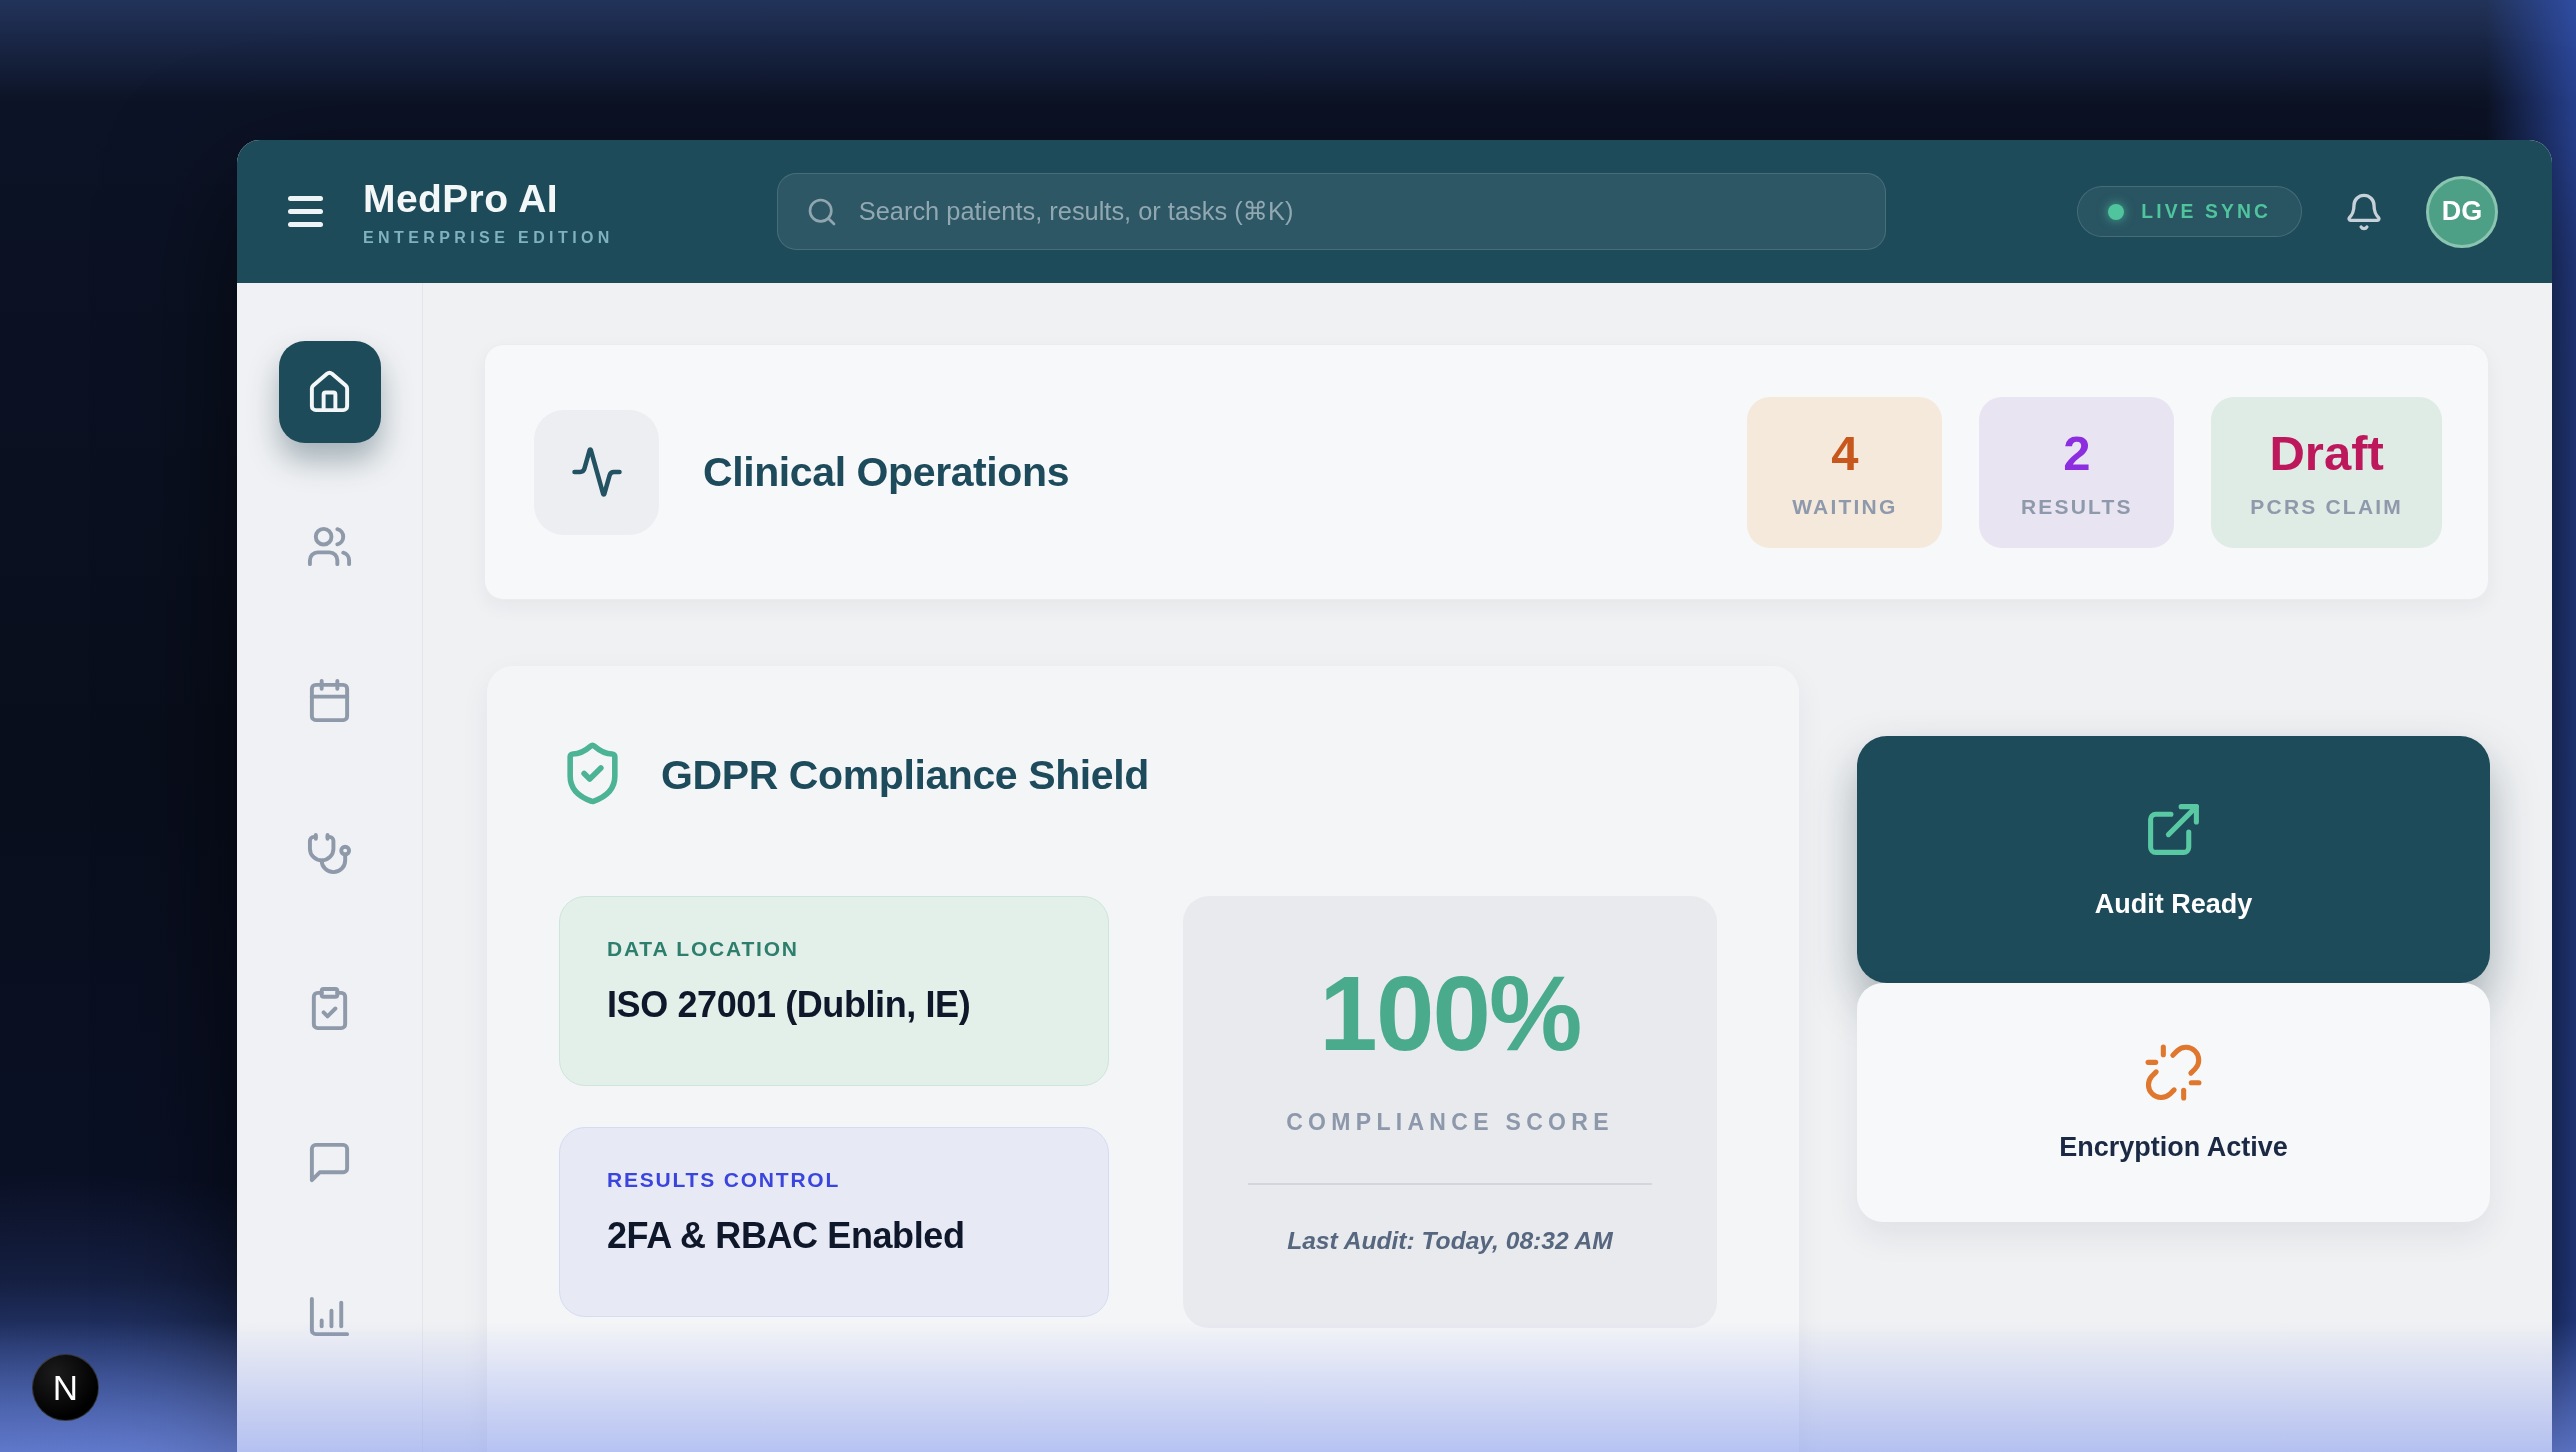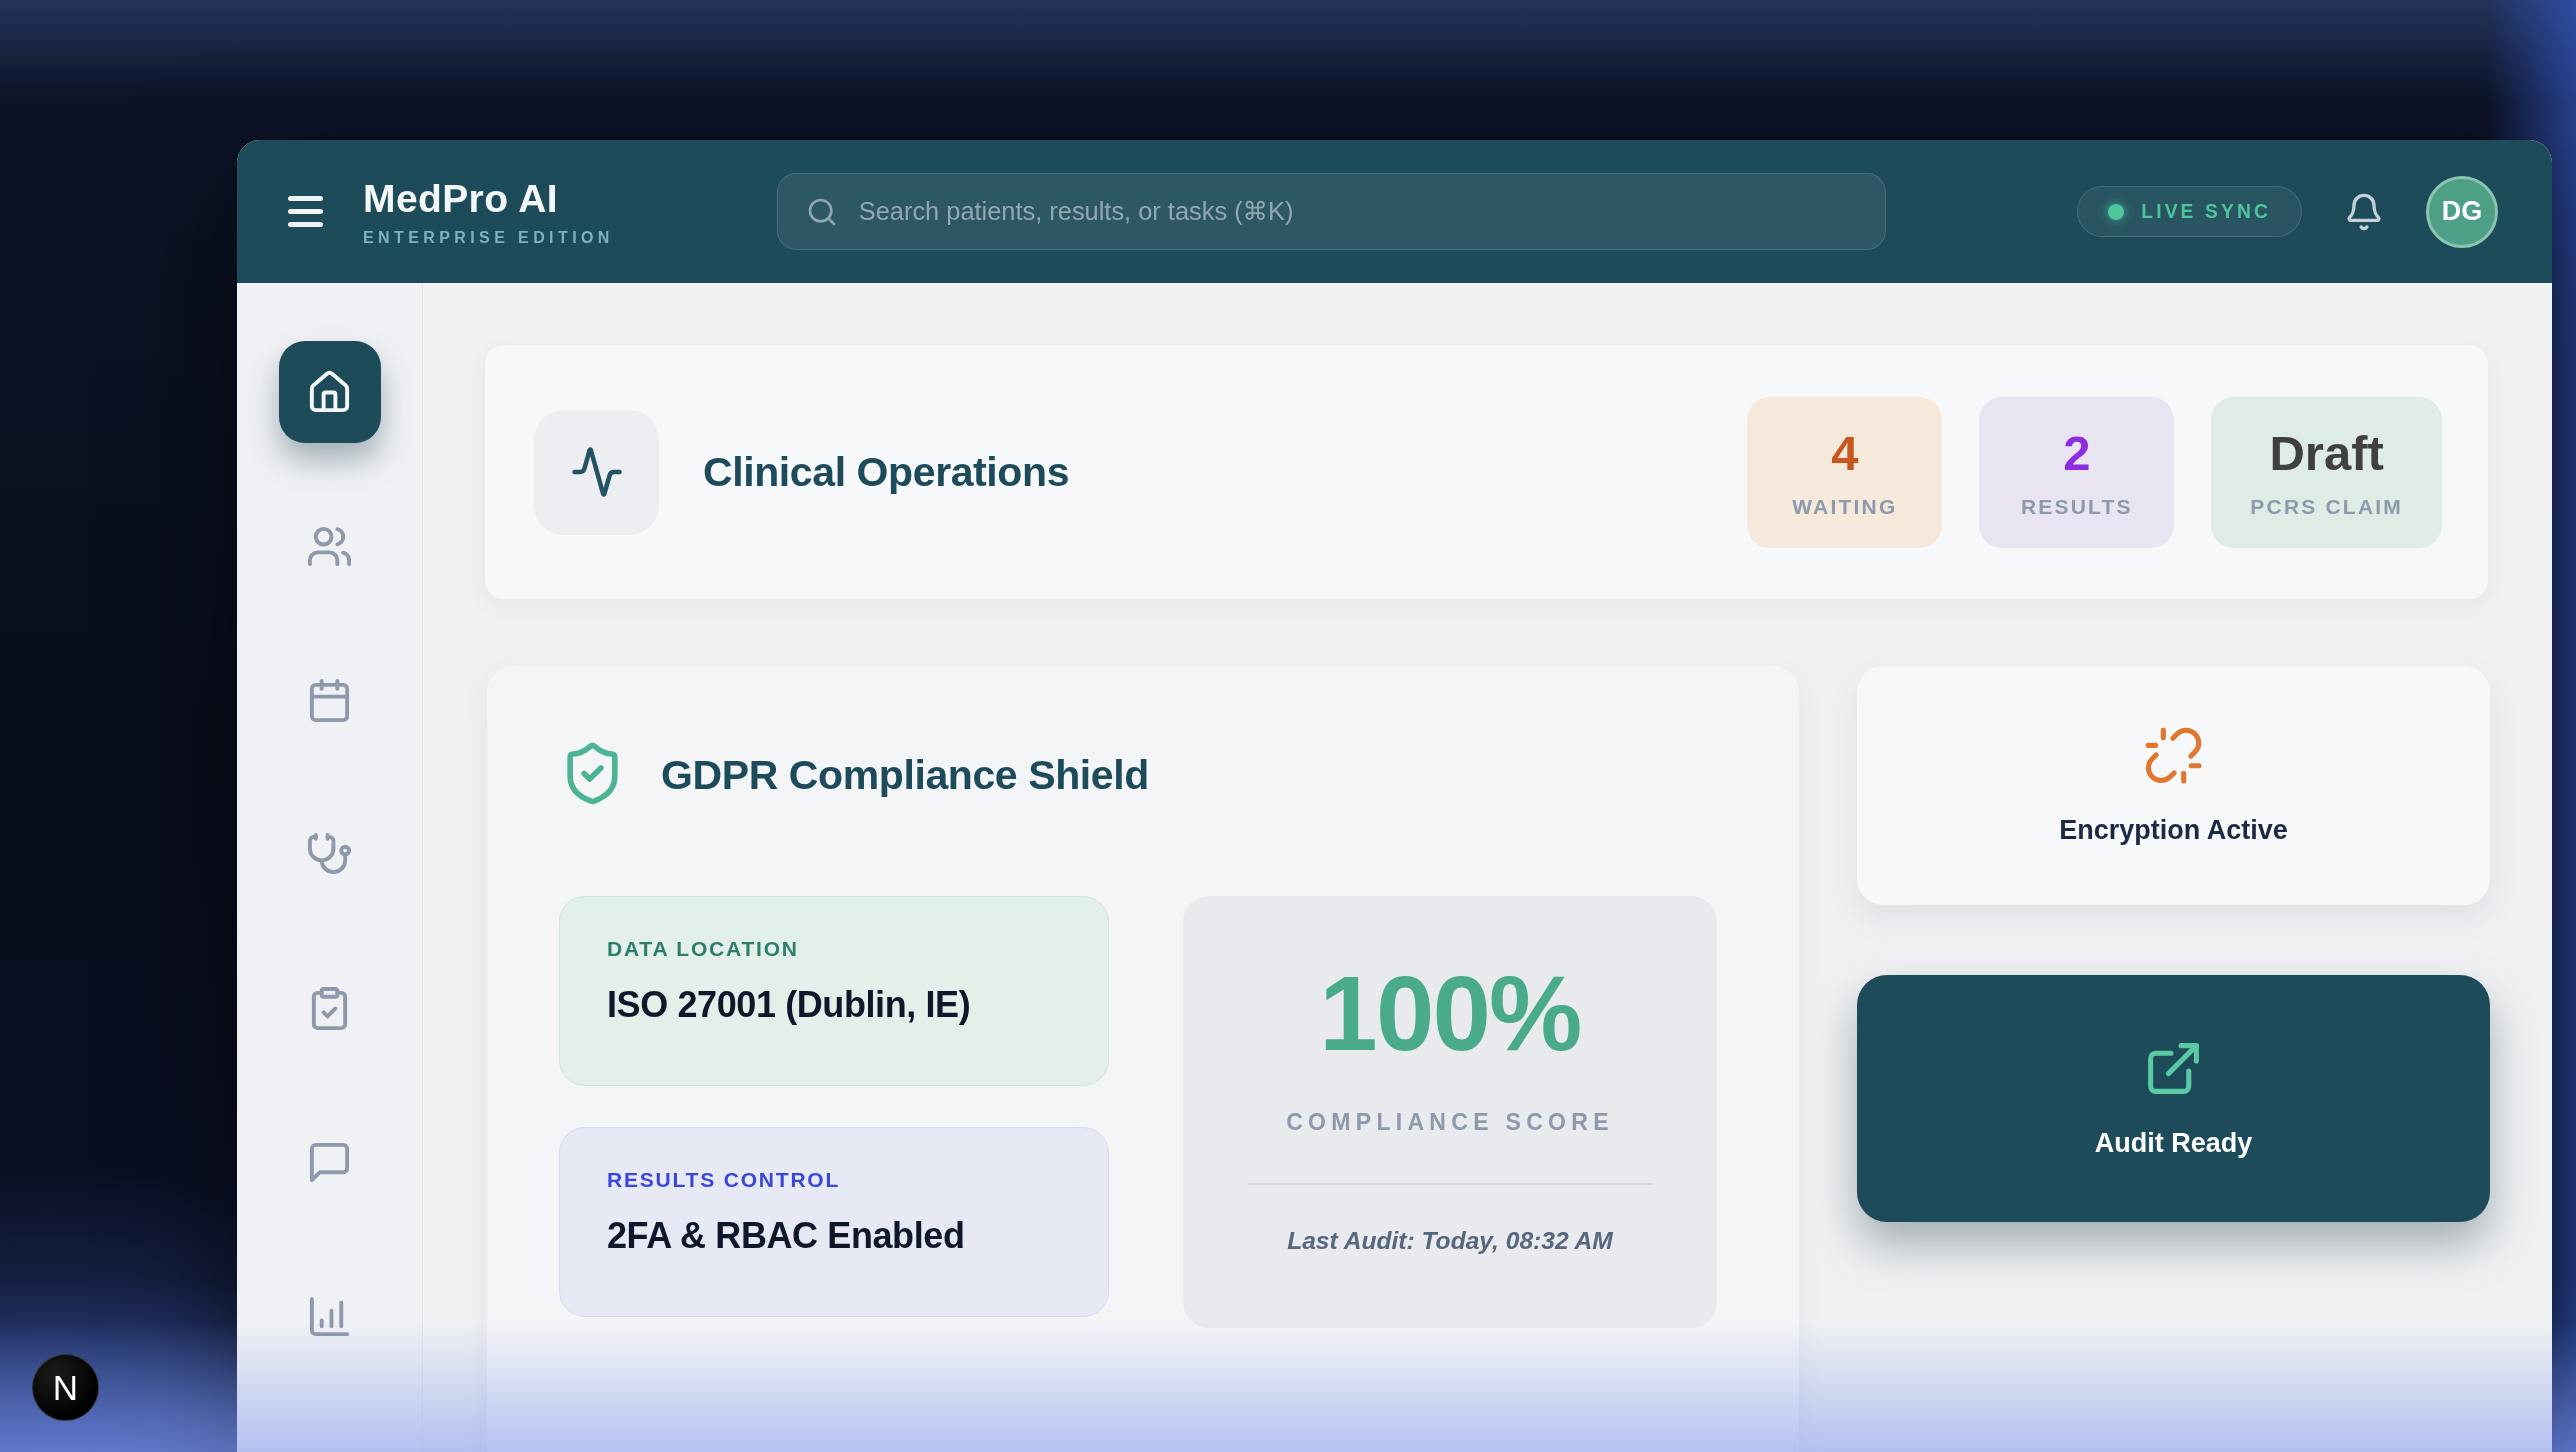--- a/index.html
+++ b/index.html
@@ -69,21 +69,21 @@
   .clin-text { margin-left:44px; }
   .clin-title { font-size:41px; font-weight:700; color:#1d4b5c; letter-spacing:-0.4px; }
   .clin-sub { font-size:26px; color:#5f6b80; margin-top:15px; }
   .stat-row { margin-left:auto; display:flex; gap:37px; align-items:center; }
   .stat-badge { height:151px; min-width:195px; padding:0 39px; border-radius:23px;
     display:flex; flex-direction:column; align-items:center; justify-content:center; gap:14px; }
   .stat-value { font-size:49px; font-weight:700; }
   .stat-label { font-size:21px; font-weight:700; letter-spacing:2.2px; color:#8e99ab; }
   .stat-waiting { background:#f5e9dc; } .stat-waiting .stat-value { color:#c8571e; }
   .stat-results { background:#e9e4f2; } .stat-results .stat-value { color:#8c2de0; }
-  .stat-claim   { background:#dfebe5; } .stat-claim .stat-value   { color:#404040; }
+  .stat-claim   { background:#dfebe5; } .stat-claim .stat-value   { color:#be185d; }
 
   
   .gdpr-panel { position:absolute; left:64px; top:383px; width:1312px; height:886px;
     background:#f4f5f7; border-radius:26px; box-shadow:0 10.5px 30px rgba(25,40,60,0.06);
     padding:74px 72px 0 72px; }
   .gdpr-title-row { display:flex; align-items:center; gap:35px; }
   .shield-icon { color:#4cb394; }
   .shield-icon svg { width:67px; height:67px; }
   .gdpr-title { font-size:41px; font-weight:700; color:#1d4b5c; letter-spacing:-0.4px; }
   .mini-col { position:absolute; left:72px; top:230px; width:550px; }
@@ -265,43 +265,43 @@
 
         <div class="score-card">
           <div class="score-value">100%</div>
           <div class="score-label">COMPLIANCE SCORE</div>
           <div class="score-divider"></div>
           <div class="score-foot">Last Audit: Today, 08:32 AM</div>
         </div>
       </div>
 
       <div class="right-col">
+        <div class="status-card audit-card">
+          <span class="card-icon">
+            <svg viewBox="0 0 24 24" fill="none" stroke="currentColor" stroke-width="2" stroke-linecap="round" stroke-linejoin="round">
+                <path d="M15 3h6v6"></path>
+                <path d="M10 14 21 3"></path>
+                <path d="M18 13v6a2 2 0 0 1-2 2H5a2 2 0 0 1-2-2V8a2 2 0 0 1 2-2h6"></path>
+              </svg>
+          </span>
+          <div class="card-label">Audit Ready</div>
+        </div>
         <div class="status-card enc-card">
           <span class="card-icon">
             <svg viewBox="0 0 24 24" fill="none" stroke="currentColor" stroke-width="2" stroke-linecap="round" stroke-linejoin="round">
                 <path d="m18.84 12.25 1.72-1.71h-.02a5.004 5.004 0 0 0-7.09-7.06l-1.71 1.71"></path>
                 <path d="m5.17 11.75-1.71 1.71a5.004 5.004 0 0 0 7.07 7.07l1.71-1.71"></path>
                 <line x1="8" x2="8" y1="2" y2="5"></line>
                 <line x1="2" x2="5" y1="8" y2="8"></line>
                 <line x1="16" x2="16" y1="19" y2="22"></line>
                 <line x1="19" x2="22" y1="16" y2="16"></line>
               </svg>
           </span>
           <div class="card-label">Encryption Active</div>
         </div>
-        <div class="status-card audit-card">
-          <span class="card-icon">
-            <svg viewBox="0 0 24 24" fill="none" stroke="currentColor" stroke-width="2" stroke-linecap="round" stroke-linejoin="round">
-                <path d="M15 3h6v6"></path>
-                <path d="M10 14 21 3"></path>
-                <path d="M18 13v6a2 2 0 0 1-2 2H5a2 2 0 0 1-2-2V8a2 2 0 0 1 2-2h6"></path>
-              </svg>
-          </span>
-          <div class="card-label">Audit Ready</div>
-        </div>
       </div>
 
     </div>
   </div>
 </div>
 
 <div class="n-logo">N</div>
 <div class="bottom-glow"></div>
 
 

